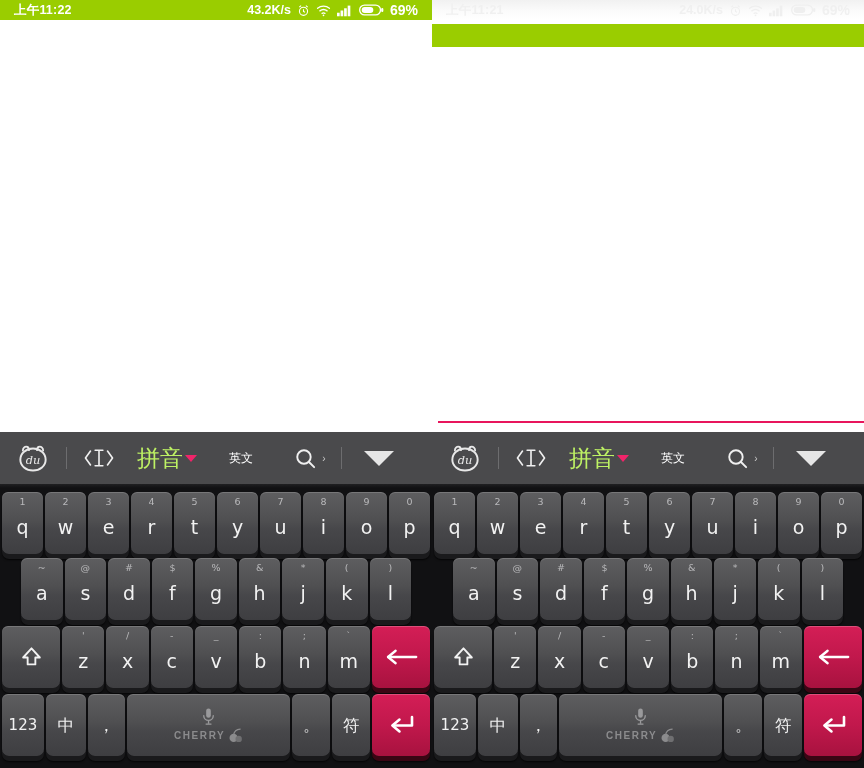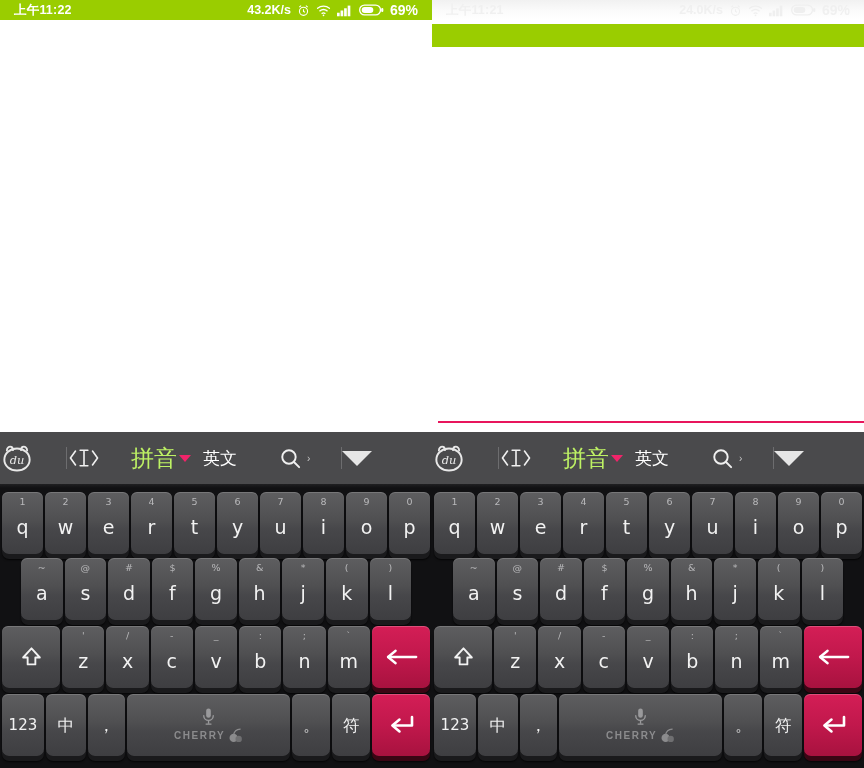--- a/index.html
+++ b/index.html
@@ -74,28 +74,28 @@
     position: relative; width: 432px; height: 53px;
     background: #4a4a4c;
     display: flex; align-items: center;
     border-bottom: 1px solid #2b2b2d;
   }
   .kb-toolbar::after {
     content:""; position:absolute; left:0; right:0; bottom:-4px; height:4px;
     background: linear-gradient(#202022, #111113);
   }
   .tb-item {
-    display: flex; align-items: center; 
+    display: flex; align-items: center; justify-content: center;
     height: 61px; color: #ffffff;
   }
   .tb-logo   { width: 66px; }
   .tb-div    { width: 1px; height: 22px; background: #6d6d6f; }
   .tb-cursor { width: 64px; }
   .tb-pinyin { width: 72px; color:#bef264; font-size: 23px; font-family:"DejaVu Sans", sans-serif; gap:2px;}
-  .tb-eng    { width: 76px; font-size: 17px; font-family:"DejaVu Sans", sans-serif; }
+  .tb-eng    { width: 76px; font-size: 12px; font-family:"DejaVu Sans", sans-serif; }
   .tb-search { width: 62px; gap: 5px; }
   .tb-chev   { font-size: 10px; color: #c9c9c9; }
   .tb-down   { width: 74px; }
   .caret-dn {
     width: 0; height: 0;
     border-left: 6px solid transparent; border-right: 6px solid transparent;
     border-top: 7px solid #f0246a;
   }
   .tri-dn {
     width: 0; height: 0;

